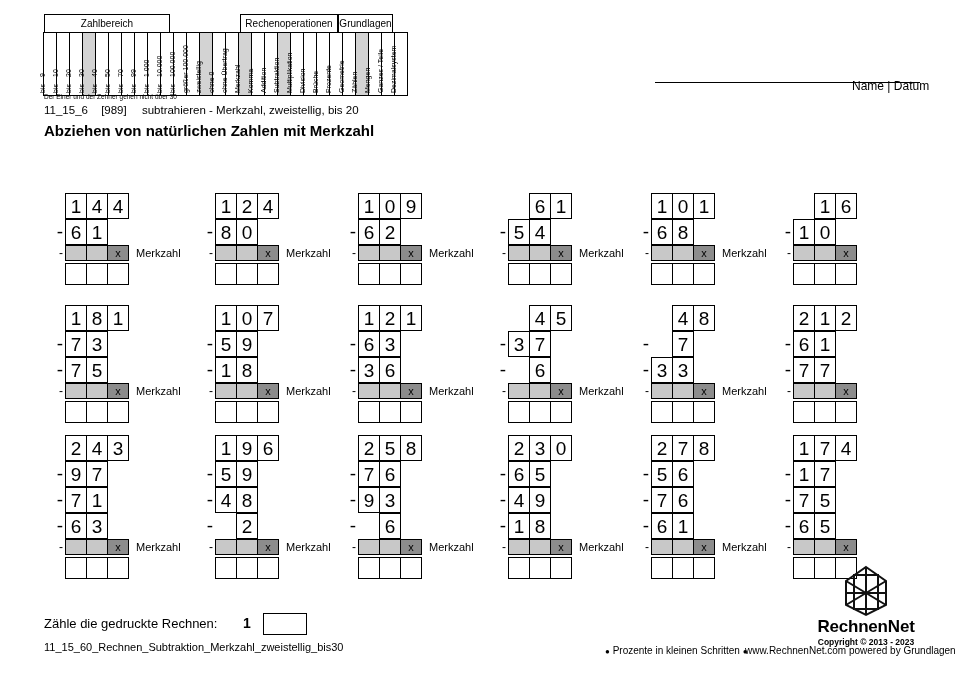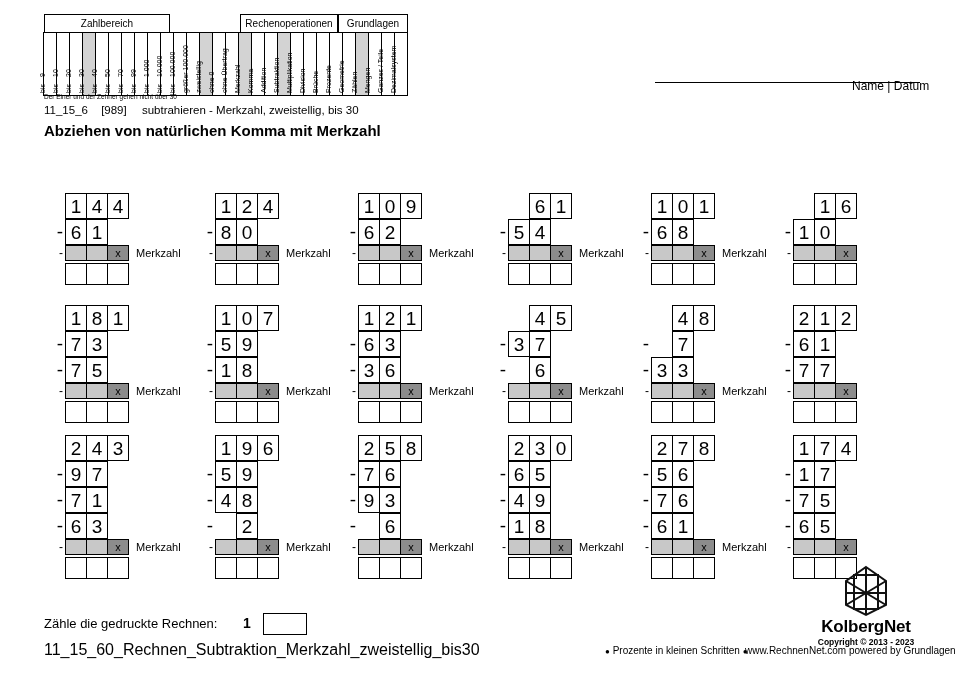--- a/index.html
+++ b/index.html
@@ -87,39 +87,39 @@
   .result-line .op{height:22px;}
 
   
   #zaehle{position:absolute;left:44px;top:615px;font-size:13px;}
   #zaehle .digit{font-weight:bold;margin-left:22px;font-size:14px;}
   #zaehle .eq{margin-left:10px;}
   #zaehle-box{
     position:absolute;left:263px;top:613px;width:42px;height:20px;
     border:1px solid #000;background:#fff;
   }
-  #filename{position:absolute;left:44px;top:641px;font-size:16px;}
+  #filename{position:absolute;left:44px;top:641px;font-size:11px;}
   #footcenter{position:absolute;left:605px;top:645px;font-size:10px;}
   #footcenter .dot{font-size:8px;}
   #weburl{position:absolute;left:745px;top:645px;font-size:10px;}
   #logo{position:absolute;right:22px;top:565px;text-align:center;width:150px;}
   #logo .brand{font-size:17px;font-weight:bold;letter-spacing:-0.2px;}
   #logo .copy{font-size:8.5px;font-weight:bold;}
   svg.logo-svg{display:block;margin:0 auto;}
 </style>
 </head>
 <body>
 
 <div id="header">
   <div class="hdr-groups">
       <div class="hdr-group" style="width: 126px;">Zahlbereich</div>
       <div class="hdr-group blank" style="width: 14px;"></div>
       <div class="hdr-group blank" style="width: 56px;"></div>
       <div class="hdr-group" style="width: 98px;">Rechenoperationen</div>
-      <div class="hdr-group" style="width: 70px;">Grundlagen</div>
+      <div class="hdr-group" style="width: 55px;">Grundlagen</div>
       <div class="hdr-group blank" style="width: 28px;"></div>
     </div>
   <div class="hdr-cells">
       <div class="hcell">
         <span style="bottom: 2px;">bis</span>
         <span style="bottom: 18px;">9</span>
       </div>
       <div class="hcell">
         <span style="bottom: 2px;">bis</span>
         <span style="bottom: 18px;">10</span>
@@ -213,23 +213,23 @@
       </div>
     </div>
 </div>
 <div id="subnote">Der Einer und der Zehner gehen nicht über 30</div>
 <div id="name-line"></div>
 <div id="name-label">Name | Datum</div>
 
 <div id="code-line">
   <span class="c1">11_15_6</span>
   <span class="c2">[989]</span>
-  <span class="c3">subtrahieren - Merkzahl, zweistellig, bis 30</span>
+  <span class="c3">subtrahieren - Merkzahl, zweistellig, bis 20</span>
 </div>
-<div id="title">Abziehen von natürlichen Komma mit Merkzahl</div>
+<div id="title">Abziehen von natürlichen Zahlen mit Merkzahl</div>
 
 <div id="sheet">
     <div class="ex" style="left: 44px; top: 193px;">
       <div class="row-line">
         <div class="op"></div>
         <div class="cells">
           <div class="cell">1</div>
           <div class="cell">4</div>
           <div class="cell">4</div>
         </div>
@@ -984,15 +984,15 @@
   <svg class="logo-svg" width="60" height="52" viewBox="0 0 60 52">
     <g stroke="#111" stroke-width="2" fill="none">
       <path d="M30 2 L50 16 L50 40 L30 50 L10 40 L10 16 Z"></path>
       <path d="M30 2 L30 50"></path>
       <path d="M10 16 L50 40"></path>
       <path d="M50 16 L10 40"></path>
       <path d="M18 10 L42 10 L42 44 L18 44 Z"></path>
       <path d="M10 28 L50 28"></path>
     </g>
   </svg>
-  <div class="brand">KolbergNet</div>
+  <div class="brand">RechnenNet</div>
   <div class="copy">Copyright © 2013 - 2023</div>
 </div>
 
 </body></html>

